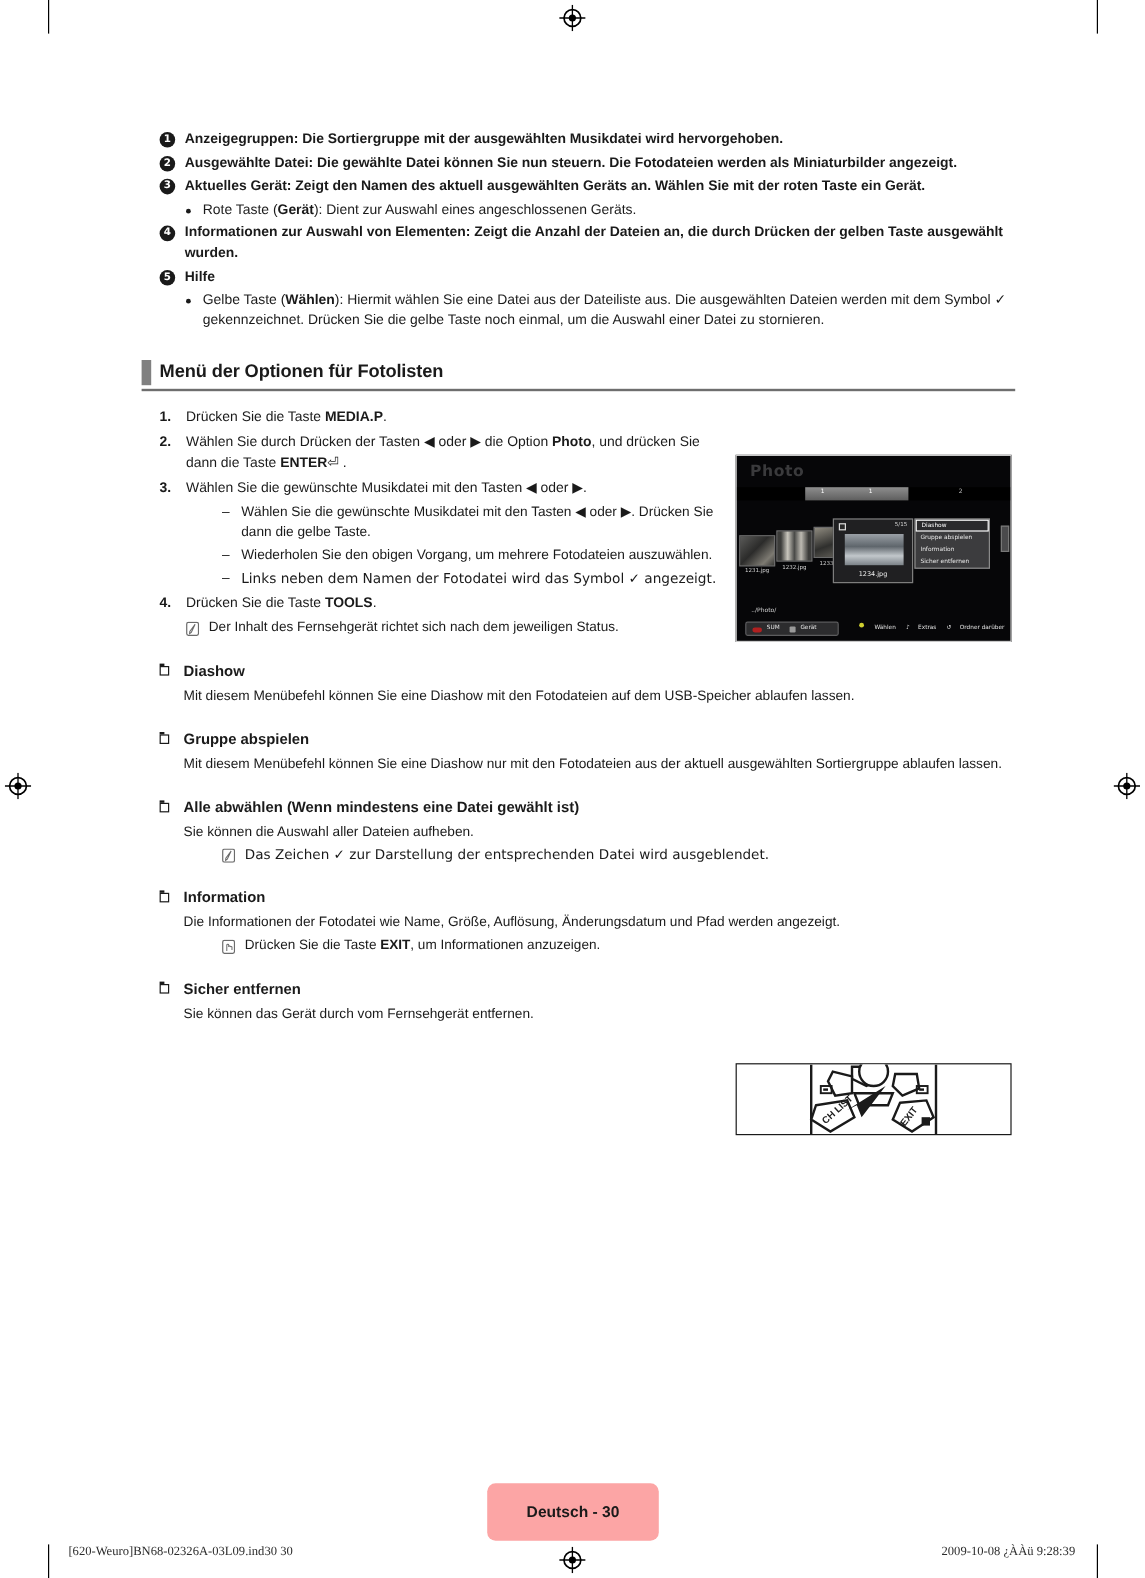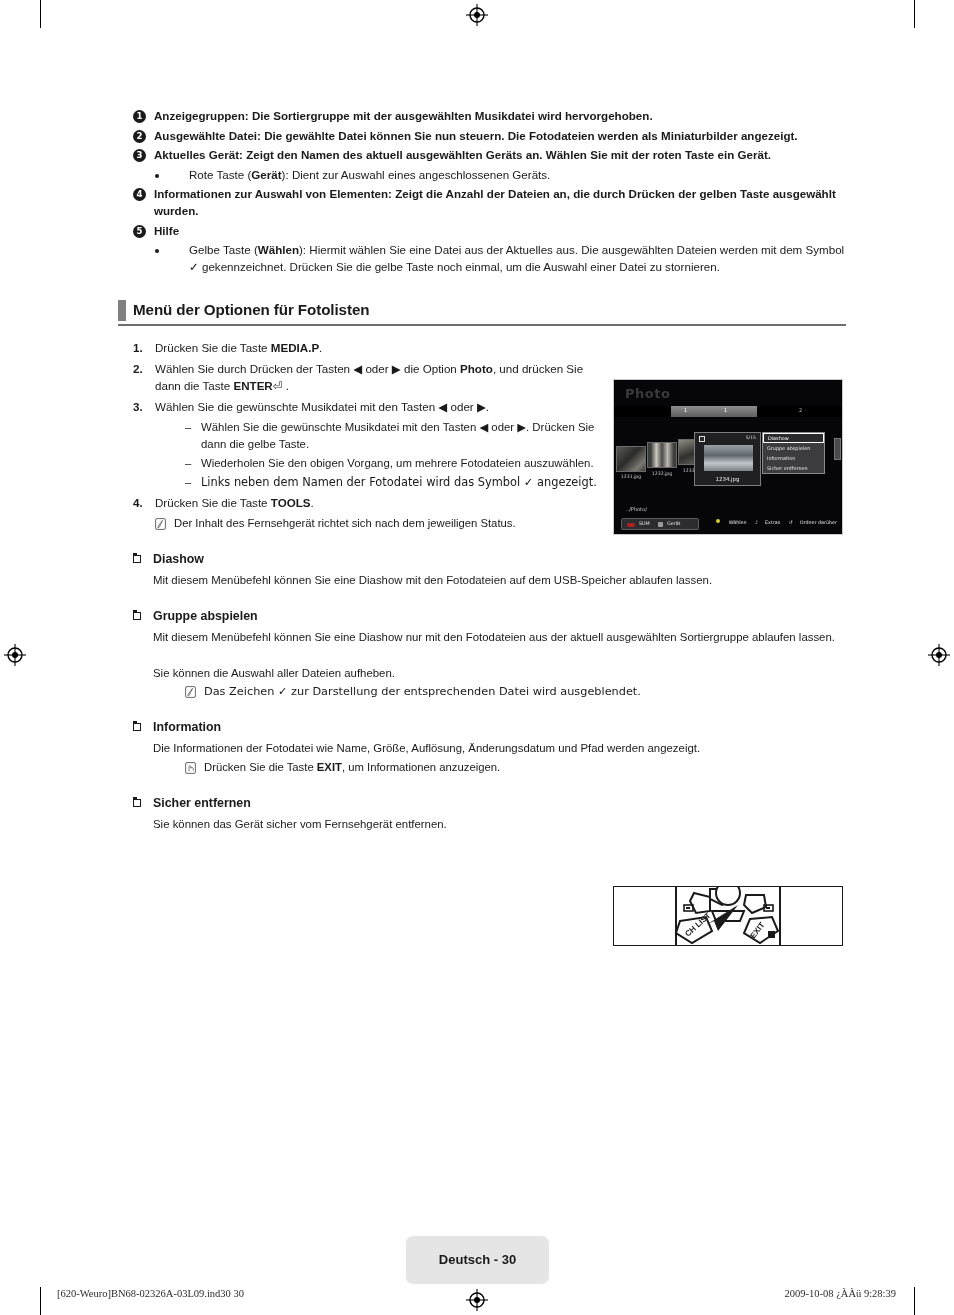--- a/index.html
+++ b/index.html
@@ -58,21 +58,20 @@
   }
   .callout-text { flex: 1 1 auto; font-weight: bold; }
 
   
   .sub-bullet {
     display: flex;
     align-items: flex-start;
     margin: 2px 0 3px 22px;
     font-size: 11.6px;
     line-height: 16.6px;
-    gap: 20px;
   }
   .dot {
     flex: 0 0 auto;
     width: 4px; height: 4px;
     border-radius: 50%;
     background: #1a1a1a;
     margin-right: 10px;
     margin-top: 7px;
   }
   .sub-text { flex: 1 1 auto; }
@@ -281,21 +280,21 @@
   .remote {
     position:absolute; left:613px; top:886px;
     width:230px; height:60px;
     background:#fff; border:1px solid #1a1a1a;
   }
 
   
   .page-pill {
     position:absolute; left:406px; top:1236px;
     width:143px; height:48px;
-    background:#e5e5e5;
+    background:#fca5a5;
     border-radius:7px;
   }
   .page-pill span {
     display:block; text-align:center; line-height:48px;
     font-size:13px; font-weight:bold; color:#1a1a1a;
   }
   .foot-left {
     position:absolute; left:57px; top:1288px;
     font-family:"Liberation Serif", serif;
     font-size:10.5px; color:#2b2b2b;
@@ -386,21 +385,21 @@
         </div>
       </li>
 
       <li>
         <div class="callout-row">
           <span class="num-badge">5</span>
           <span class="callout-text">Hilfe</span>
         </div>
         <div class="sub-bullet">
           <span class="dot"></span>
-          <span class="sub-text"><span>Gelbe Taste (</span><b>Wählen</b><span>): Hiermit wählen Sie eine Datei aus der Aktuelles aus. Die ausgewählten Dateien werden mit dem Symbol ✓ gekennzeichnet. Drücken Sie die gelbe Taste noch einmal, um die Auswahl einer Datei zu stornieren.</span></span>
+          <span class="sub-text"><span>Gelbe Taste (</span><b>Wählen</b><span>): Hiermit wählen Sie eine Datei aus der Dateiliste aus. Die ausgewählten Dateien werden mit dem Symbol ✓ gekennzeichnet. Drücken Sie die gelbe Taste noch einmal, um die Auswahl einer Datei zu stornieren.</span></span>
         </div>
       </li>
     </ul>
 
     <div class="section-head">
       <span class="bar"></span>
       <span class="htxt">Menü der Optionen für Fotolisten</span>
       <span class="rule"></span>
     </div>
 
@@ -463,20 +462,24 @@
 
       <div class="sub-sec">
         <div class="sub-head">
           <span class="sq"></span>
           <span>Gruppe abspielen</span>
         </div>
         <div class="sub-body">Mit diesem Menübefehl können Sie eine Diashow nur mit den Fotodateien aus der aktuell ausgewählten Sortiergruppe ablaufen lassen.</div>
       </div>
 
       <div class="sub-sec">
+        <div class="sub-head">
+          <span class="sq"></span>
+          <span>Alle abwählen (Wenn mindestens eine Datei gewählt ist)</span>
+        </div>
         <div class="sub-body">Sie können die Auswahl aller Dateien aufheben.</div>
         <div class="sub-body" style="margin-top:2px;">
           <div class="note-row">
             <span class="note-icon">
               <svg width="11" height="12" viewBox="0 0 11 12">
                 <rect x="0.6" y="0.6" width="9.8" height="10.8" rx="1.4" fill="none" stroke="#6b6b6b" stroke-width="1"></rect>
                 <path d="M7.6 2.2 L3.2 8.2 L3.0 10 L4.4 9.0 Z" fill="none" stroke="#6b6b6b" stroke-width="0.9"></path>
               </svg>
             </span>
             <span class="note-text chk-glyph">Das Zeichen ✓ zur Darstellung der entsprechenden Datei wird ausgeblendet.</span>
@@ -501,21 +504,21 @@
             <span class="note-text"><span>Drücken Sie die Taste </span><b>EXIT</b><span>, um Informationen anzuzeigen.</span></span>
           </div>
         </div>
       </div>
 
       <div class="sub-sec">
         <div class="sub-head">
           <span class="sq"></span>
           <span>Sicher entfernen</span>
         </div>
-        <div class="sub-body">Sie können das Gerät sicher vom Fernsehgerät entfernen.</div>
+        <div class="sub-body">Sie können das Gerät durch vom Fernsehgerät entfernen.</div>
       </div>
 
     </div>
   </div>
 
   <div class="tvshot">
     <div class="tv-title">Photo</div>
 
     <div class="tv-sortbar">
       <div class="seg-active"></div>

